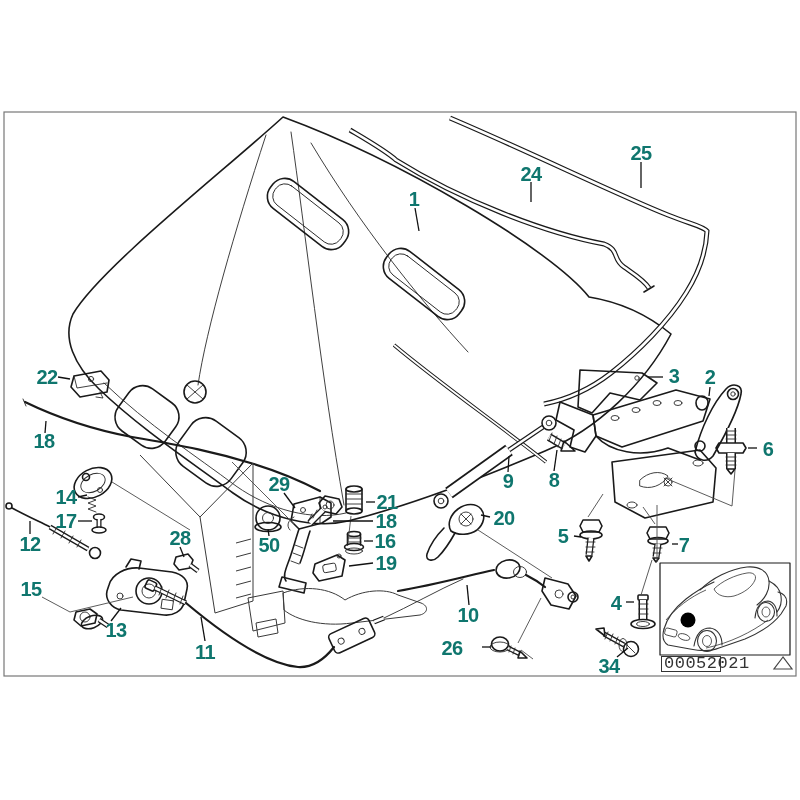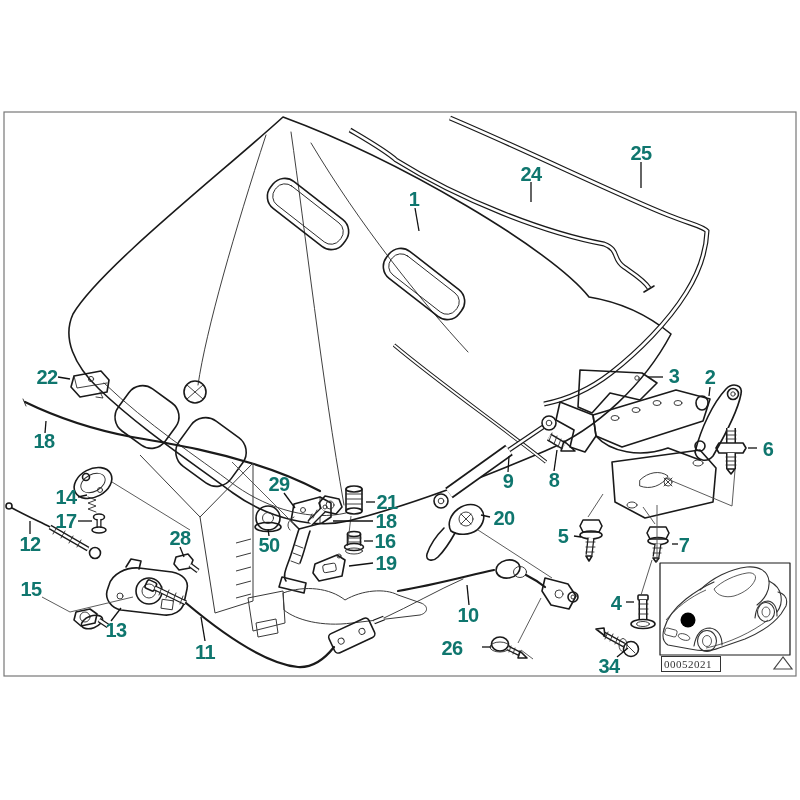--- a/index.html
+++ b/index.html
@@ -23,21 +23,21 @@
   .tubeB3{fill:none;stroke:#fff;stroke-width:2.5;}
   .rodA{fill:none;stroke:#1a1a1a;stroke-width:5;}
   .rodB{fill:none;stroke:#fff;stroke-width:2.5;}
   .car{fill:none;stroke:#333;stroke-width:1.1;stroke-linecap:round;stroke-linejoin:round;}
   .carthin{fill:none;stroke:#333;stroke-width:0.8;}
   .tri{fill:none;stroke:#444;stroke-width:1.2;}
   .part-label{position:absolute;transform:translate(-50%,-50%);
       font-weight:700;font-size:20px;color:#0f766e;letter-spacing:-0.5px;
       white-space:nowrap;cursor:pointer;}
   #diagram-id{position:absolute;left:661px;top:656px;width:56px;height:14px;
-      border:1px solid #333;font-family:Liberation Serif, serif;font-size:11px;
+      border:1px solid #333;font-family:Liberation Mono, monospace;font-size:17px;
       line-height:14px;color:#333;padding-left:2px;letter-spacing:0.5px;background:#fff;}
 </style>
 </head>
 <body>
 
 <div id="page">
 
 <svg width="800" height="800" viewBox="0 0 800 800">
 
   <rect class="frame" x="4" y="112" width="792" height="564"></rect>

